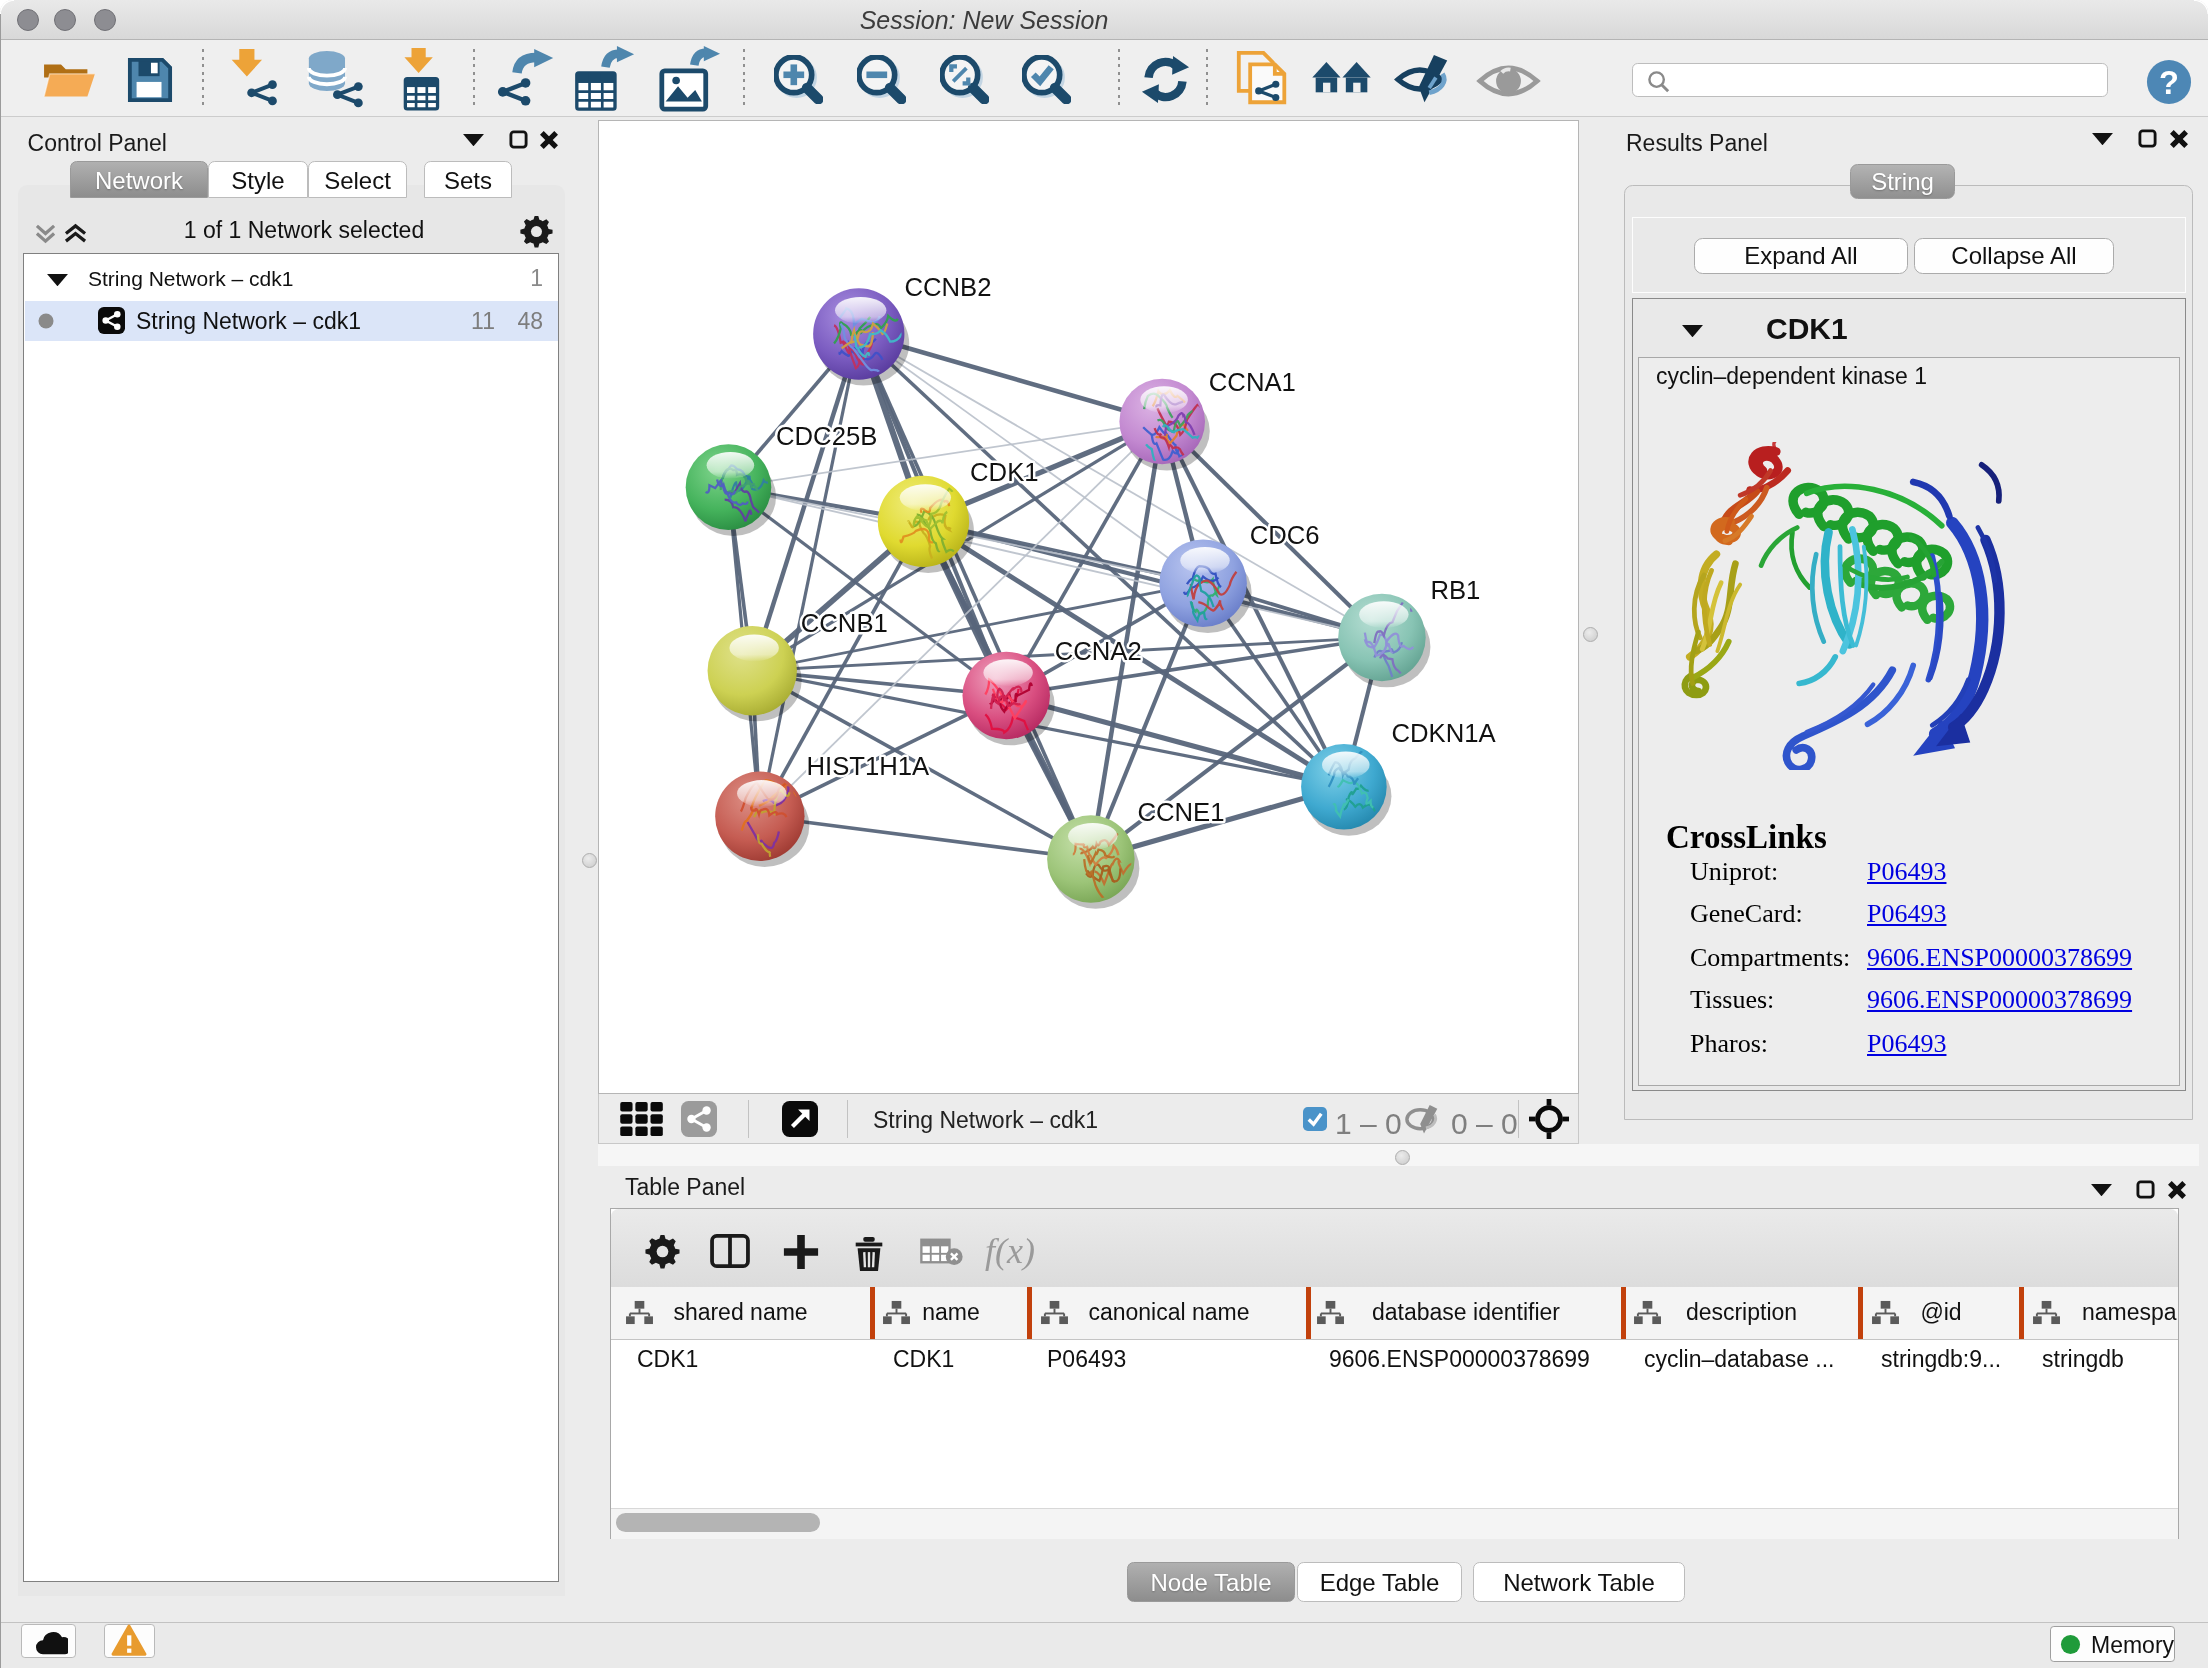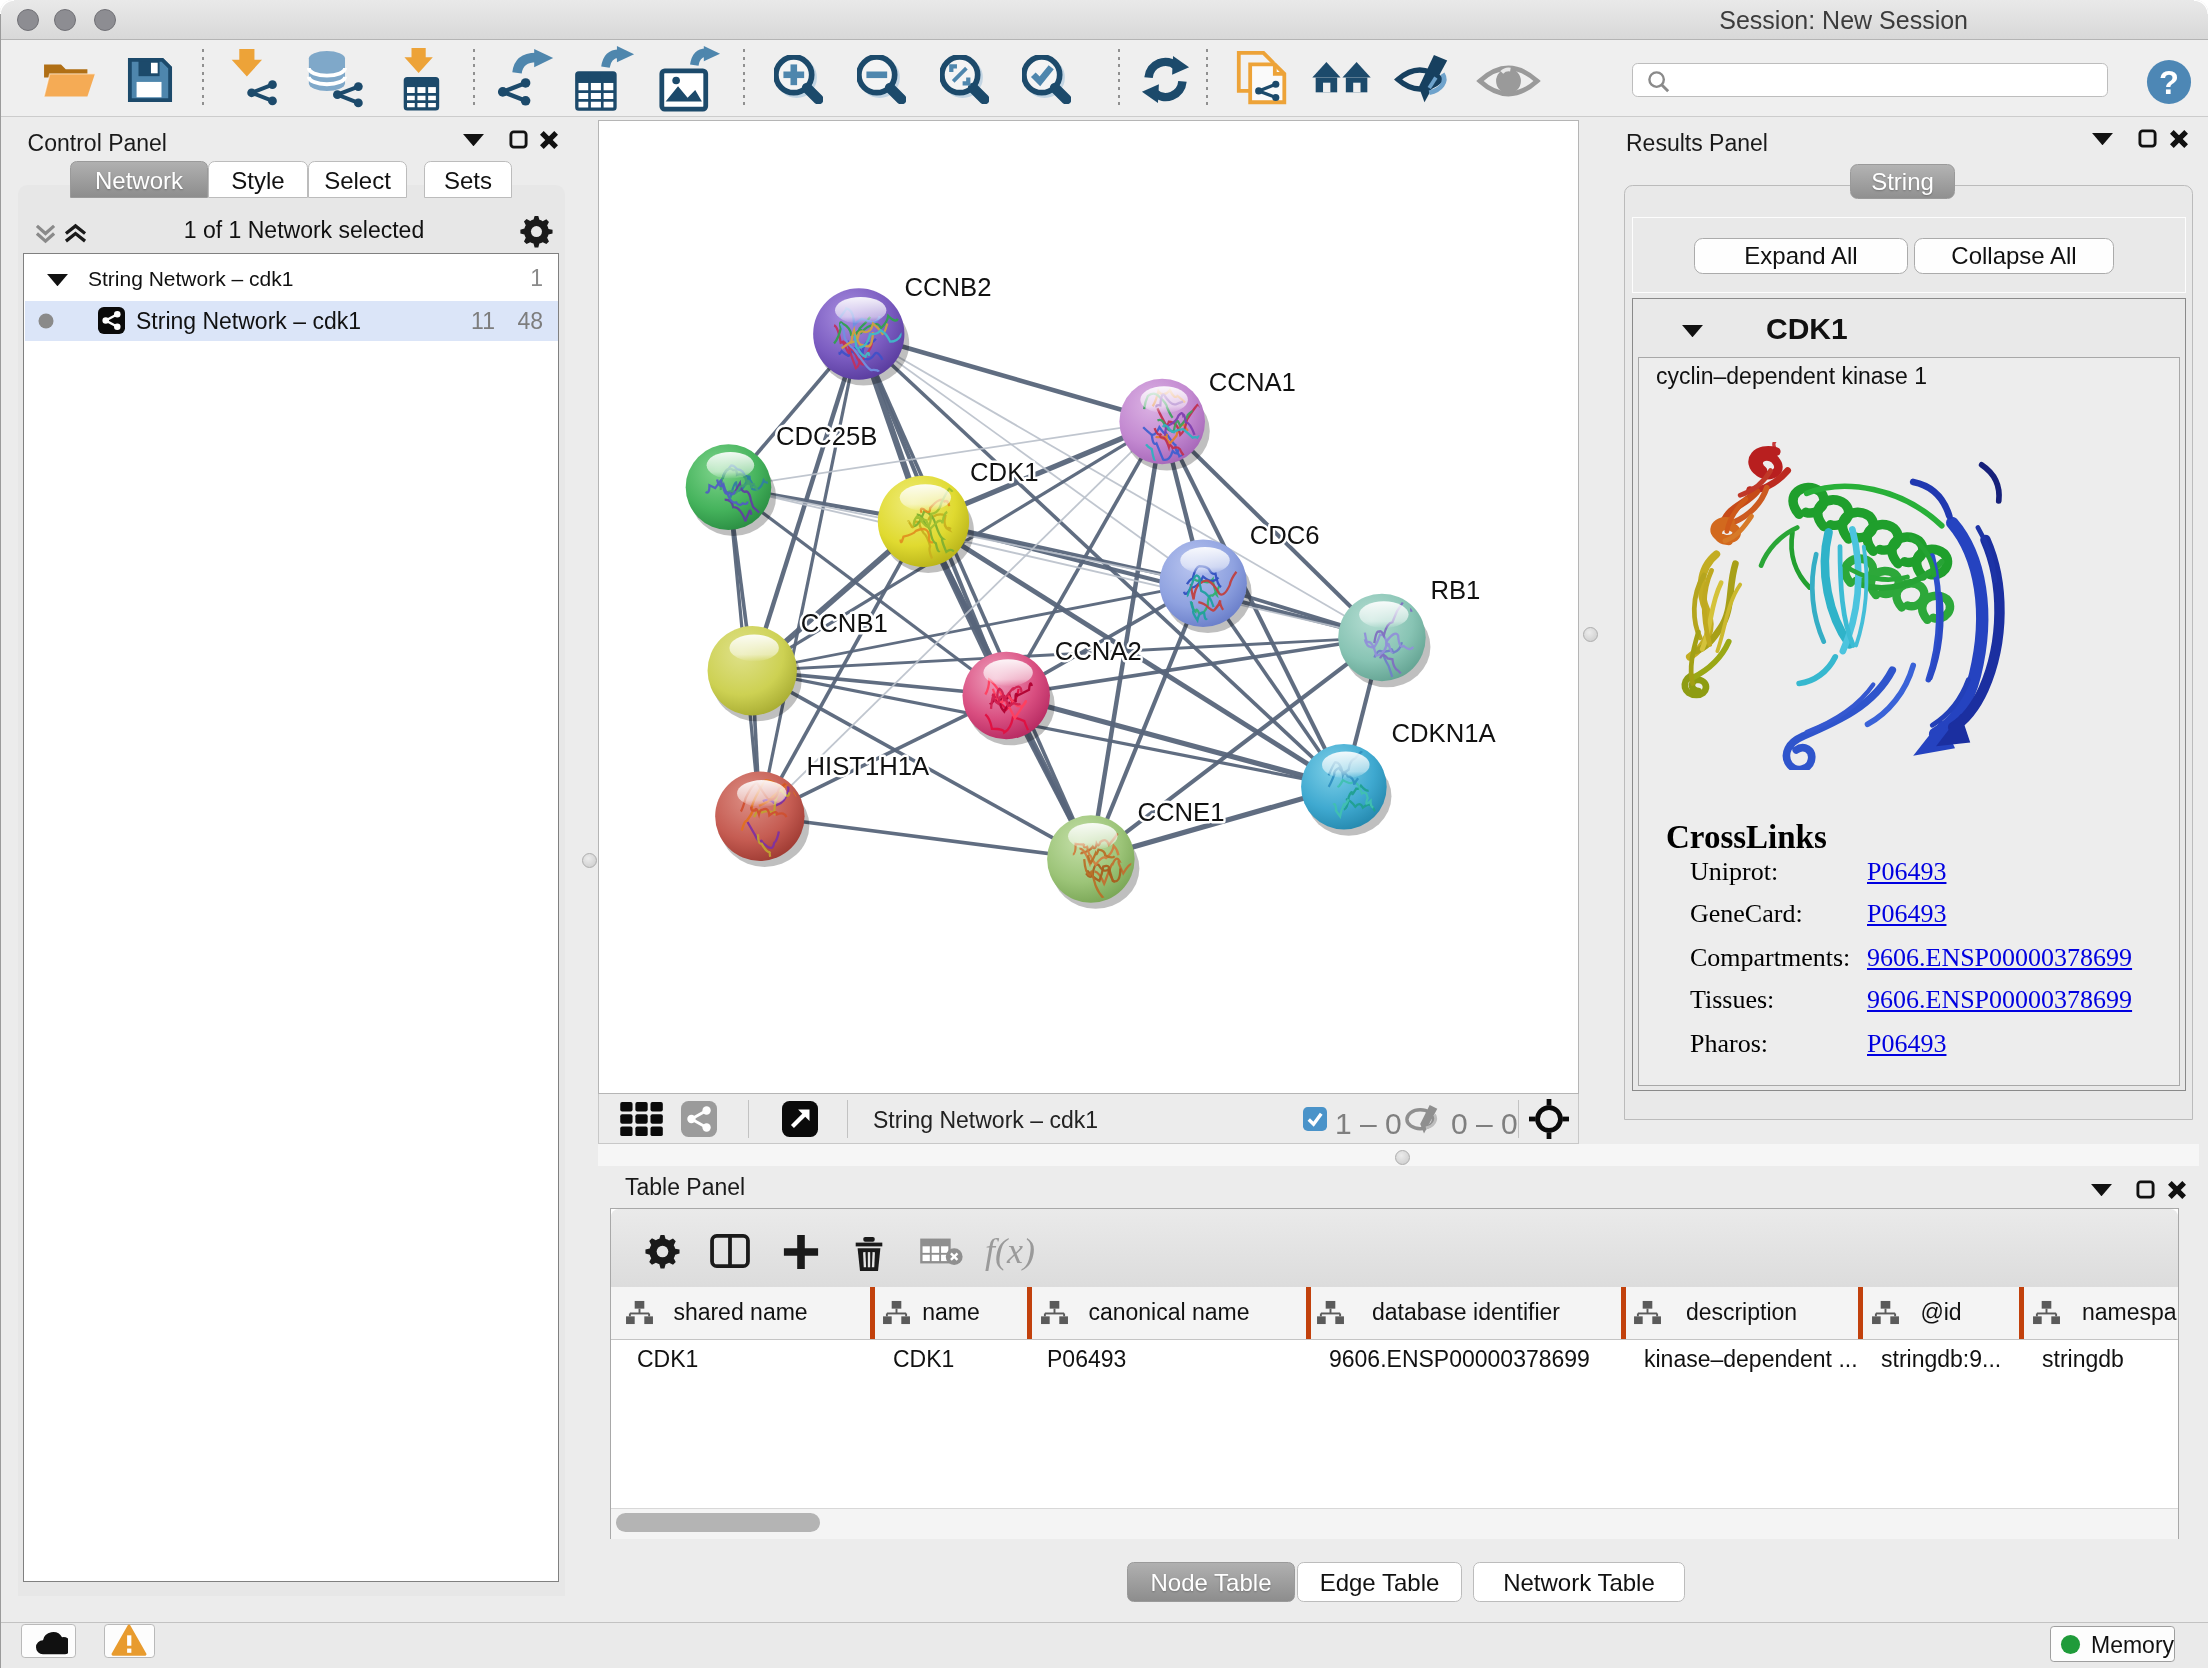--- a/index.html
+++ b/index.html
@@ -1,20 +1,20 @@
 <!DOCTYPE html>
 <html style="font-size:15px"><head>
 <meta charset="utf-8">
 <style>
 html,body{margin:0;padding:0;}html{background:#fff;}
 body{width:2208px;height:1668px;background:#ececec;font-family:"Liberation Sans",sans-serif;position:relative;overflow:hidden;border-radius:12.4px 12.4px 0 0;}
 .abs{position:absolute;}
 #titlebar{left:0;top:0;width:2208px;height:39px;background:linear-gradient(#e9e9e9,#d8d8d8);border-bottom:1px solid #b4b4b4;}
 .tl{width:22px;height:22px;border-radius:50%;background:#8d8d92;border:1.4px solid #707075;top:8.6px;box-sizing:border-box;}
-#title{width:1968px;text-align:right;top:5.7px;font-size:25px;color:#3c3c3c;}
+#title{width:1968px;text-align:center;top:5.7px;font-size:25px;color:#3c3c3c;font-style:italic;}
 #toolbar{left:0;top:40px;width:2208px;height:76px;background:#efefef;border-bottom:1px solid #cccccc;}
 .sep{top:49px;width:1.9px;height:59px;background-image:repeating-linear-gradient(#909090 0 2.9px,transparent 2.9px 7.6px);}
 #searchbox{left:1632px;top:63px;width:474px;height:32px;background:#fff;border:1px solid #bdbdbd;border-radius:5.7px;}
 
 #cp-title{left:27.6px;top:130px;font-size:23px;color:#1a1a1a;}
 .tab{z-index:4;top:161px;height:37px;font-size:24px;text-align:center;line-height:38px;border:1px solid #bcbcbc;box-sizing:border-box;background:#fff;border-radius:6.7px 6.7px 0 0;color:#111;}
 .tabsel{background:linear-gradient(#b0b0b0,#8d8d8d);color:#fff;border-color:#9a9a9a;text-shadow:0 1px 1.9px rgba(0,0,0,.25);}
 #cp-sub{left:18px;top:185px;width:547px;height:1411px;background:#e7e7e7;border-radius:9.5px 9.5px 0 0;}
 #cp-bar-text{left:47px;top:217px;width:514px;text-align:center;font-size:23px;color:#111;}
 #cp-list{left:23px;top:253px;width:536px;height:1329px;background:#fff;border:1.9px solid #808080;box-sizing:border-box;}
@@ -785,21 +785,21 @@
 <div class="abs th" style="left:1863px;width:161px;">
     <span class="th-label">@id</span>
   </div>
 <div class="abs th" style="left:2024px;width:153px;border-right:none;">
     <span class="th-label" style="text-align:left;padding-left:58px;box-sizing:border-box;">namespac</span>
   </div>
 <div class="abs td" style="left:637px;">CDK1</div>
 <div class="abs td" style="left:893px;">CDK1</div>
 <div class="abs td" style="left:1047px;">P06493</div>
 <div class="abs td" style="left:1329px;">9606.ENSP00000378699</div>
-<div class="abs td" style="left:1644px;">kinase–dependent ...</div>
+<div class="abs td" style="left:1644px;">cyclin–database ...</div>
 <div class="abs td" style="left:1881px;">stringdb:9...</div>
 <div class="abs td" style="left:2042px;">stringdb</div>
 <div class="abs" id="tp-scroll"></div>
 <div class="abs" id="tp-thumb"></div>
 <svg class="abs" style="left:644px;top:1234px;" width="36" height="36" viewBox="-1 -1 37 37">
     <path d="M16 0 h4 l1.2 4.2 a12.5 12.5 0 0 1 3.6 1.5 l4-2 2.8 2.8 -2 4 a12.5 12.5 0 0 1 1.5 3.6 L35.5 15 v4 l-4.4 1.2 a12.5 12.5 0 0 1 -1.5 3.6 l2 4 -2.8 2.8 -4-2 a12.5 12.5 0 0 1 -3.6 1.5 L20 34.5 h-4 l-1.2-4.4 a12.5 12.5 0 0 1 -3.6-1.5 l-4 2 -2.8-2.8 2-4 a12.5 12.5 0 0 1 -1.5-3.6 L0.5 19 v-4 l4.4-1.2 a12.5 12.5 0 0 1 1.5-3.6 l-2-4 L7.2 3.4 l4 2 a12.5 12.5 0 0 1 3.6-1.5 z" fill="#1a1a1a"></path>
     <circle cx="18" cy="17" r="6" fill="#e4e4e4"></circle>
   </svg>
 <svg class="abs" style="left:710px;top:1234px;" width="40" height="34" viewBox="0 0 42 36">
     <rect x="2" y="2" width="38" height="32" rx="5" fill="none" stroke="#1a1a1a" stroke-width="4"></rect>

